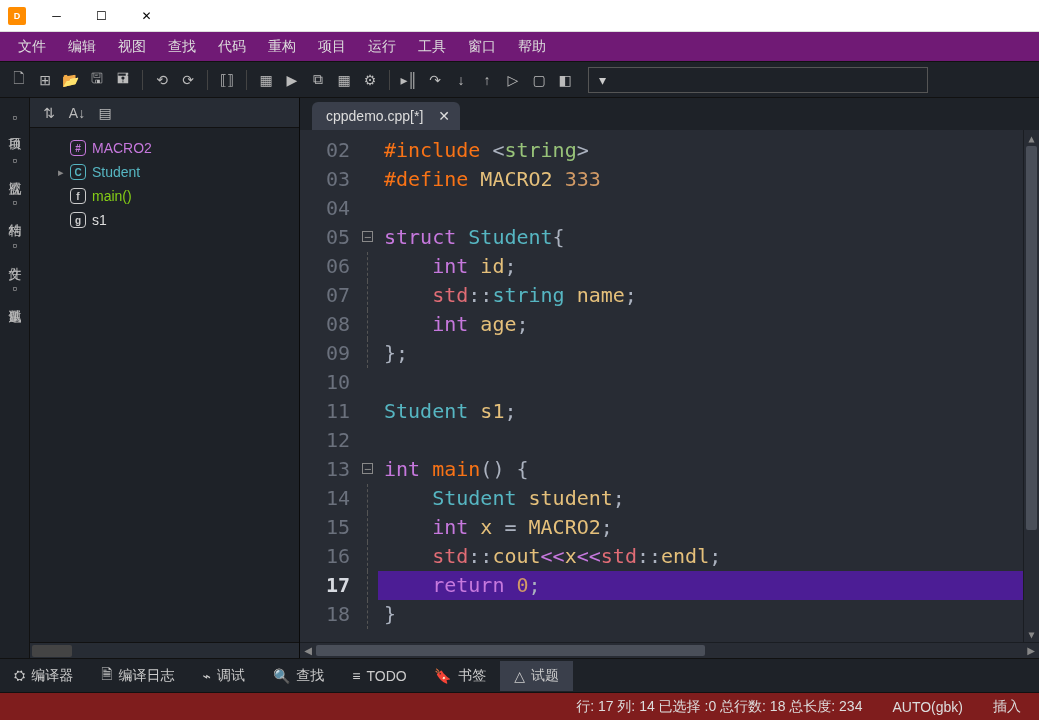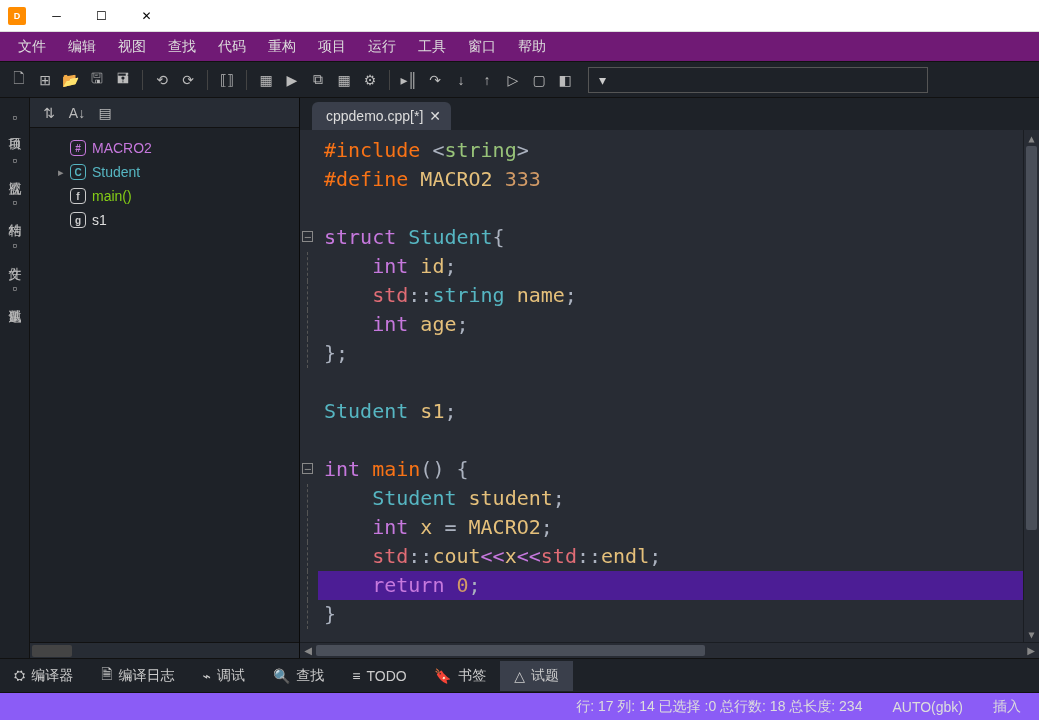--- a/index.html
+++ b/index.html
@@ -43,21 +43,21 @@
   .lbl-class { color: #56b6c2; }
   .lbl-func  { color: #84cc16; }
   .lbl-var   { color: #ddd; }
   .expand { color:#888; width:10px; margin-right:-4px; font-size:11px; }
   .panel-scroll { height: 16px; background: #272c34; border-top:1px solid #111; display:flex; }
   .panel-scroll .thumb { width:40px; height:12px; background:#444; margin:2px; border-radius:2px; }
 
   
   .editor-area { flex: 1; display: flex; flex-direction: column; background: #282c34; position:relative; }
   .tabs { height: 32px; background: #1e2228; display: flex; align-items: flex-end; padding-left: 12px; }
-  .tab { background: #3a3f4b; color: #ddd; padding: 6px 10px 6px 14px; font-size: 14px; border-radius: 6px 6px 0 0; display: flex; align-items: center; gap: 6px; }
+  .tab { background: #3a3f4b; color: #ddd; padding: 6px 10px 6px 14px; font-size: 14px; border-radius: 6px 6px 0 0; display: flex; align-items: center; gap: 15px; }
   .tab .x { cursor: pointer; font-size: 14px; }
   .editor { flex: 1; background: #282c34; font-family: Consolas, monospace; font-size: 20px; line-height: 29px; overflow: hidden; display: flex; position:relative; }
   .gutter { width: 60px; text-align: right; color: #6b717d; padding: 6px 10px 6px 0; user-select: none; }
   .gutter .ln { height: 29px; }
   .gutter .cur { color: #d7dae0; font-weight: bold; }
   .fold-col { width:18px; padding:6px 0; color:#888; text-align:center; font-size:12px; position:relative;}
   .fold-col .fc { height:29px; position:relative; }
   .fold-box { position:absolute; left:2px; top:8px; width:11px; height:11px; border:1px solid #888; background:#282c34; display:flex;align-items:center;justify-content:center;line-height:1; }
   .fold-line { position:absolute; left:7px; top:0; bottom:0; border-left:1px dashed #555; }
   .code { flex: 1; padding: 6px 0; white-space: pre; position:relative; }
@@ -81,21 +81,21 @@
   .ed-bottom-scroll .arrow{width:16px;display:flex;align-items:center;justify-content:center;color:#888;font-size:10px;}
   .ed-bottom-scroll .track{flex:1;position:relative;}
   .ed-bottom-scroll .thumb{position:absolute;left:0;top:2px;bottom:2px;width:55%;background:#4a4f59;border-radius:2px;}
 
   
   .bottom-tabs { height: 34px; background: #1e2228; display: flex; align-items: center; border-top: 1px solid #111; }
   .btab { padding: 6px 14px; font-size: 14px; color: #ccc; display: flex; align-items: center; gap: 6px; cursor: pointer; }
   .btab.active { background: #3a3f4b; }
 
   
-  .status { height: 28px; background: #8b5cf6; border-top: 1px solid #111; display: flex; align-items: center; justify-content: flex-end; gap: 30px; padding: 6px 18px; font-size: 14px; color: #ddd; }
+  .status { height: 28px; background: #7f1d1d; border-top: 1px solid #111; display: flex; align-items: center; justify-content: flex-end; gap: 30px; padding: 6px 18px; font-size: 14px; color: #ddd; }
 </style>
 </head>
 <body>
 
 <div class="titlebar">
   <div class="icon">D</div>
   <div class="winbtns">
     <div class="winbtn">─</div>
     <div class="winbtn">☐</div>
     <div class="winbtn close">✕</div>
@@ -189,20 +189,39 @@
   </div>
 
   <div class="editor-area">
     <div class="tabs">
       <div class="tab">
         <span>cppdemo.cpp[*]</span>
         <span class="x">✕</span>
       </div>
     </div>
     <div class="editor">
+      <div class="gutter" id="gutter">
+          <div class="ln">02</div>
+          <div class="ln">03</div>
+          <div class="ln">04</div>
+          <div class="ln">05</div>
+          <div class="ln">06</div>
+          <div class="ln">07</div>
+          <div class="ln">08</div>
+          <div class="ln">09</div>
+          <div class="ln">10</div>
+          <div class="ln">11</div>
+          <div class="ln">12</div>
+          <div class="ln">13</div>
+          <div class="ln">14</div>
+          <div class="ln">15</div>
+          <div class="ln">16</div>
+          <div class="ln cur">17</div>
+          <div class="ln">18</div>
+        </div>
       <div class="fold-col" id="foldcol">
           <div class="fc"></div>
           <div class="fc"></div>
           <div class="fc"></div>
           <div class="fc">
             <div class="fold-box">−</div>
           </div>
           <div class="fc">
             <div class="fold-line"></div>
           </div>

